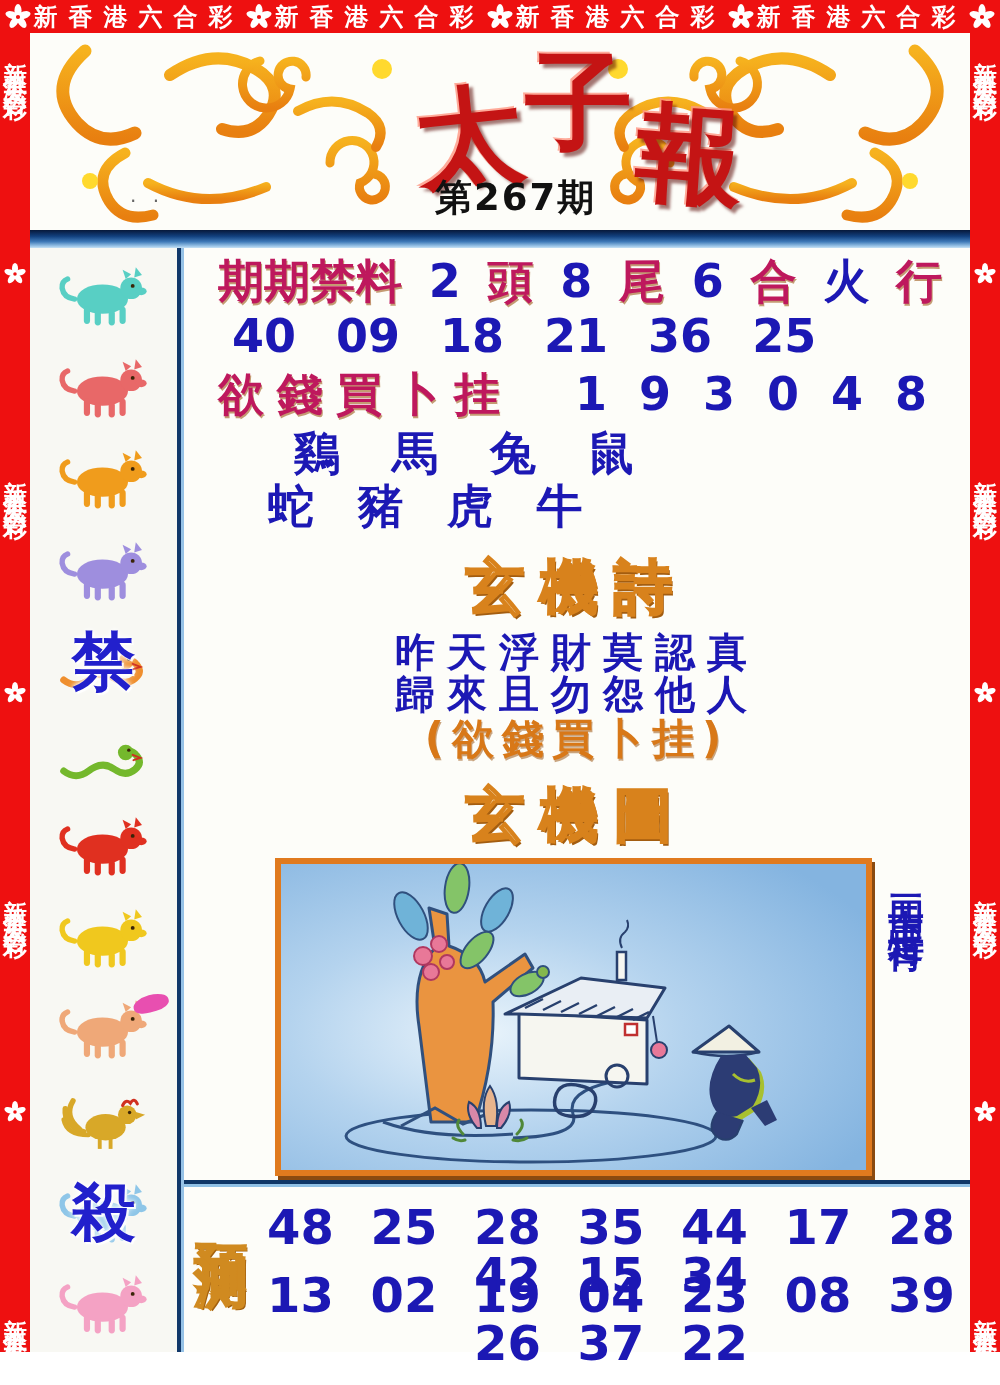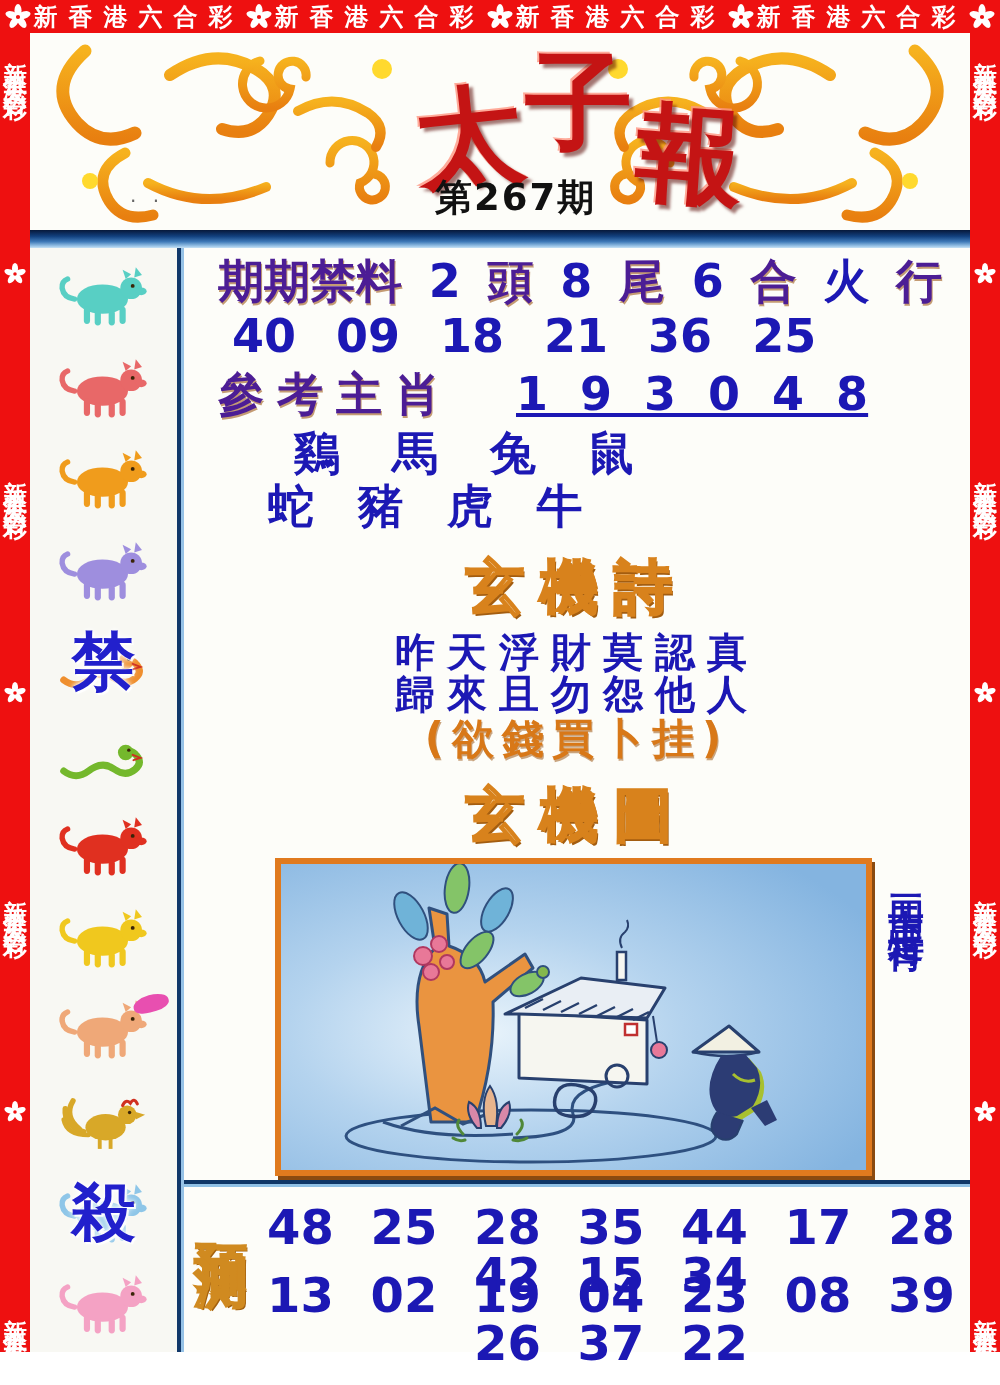--- a/index.html
+++ b/index.html
@@ -43,32 +43,32 @@
   .zcell svg{width:112px;height:62px;color:#999;}
   .overlay-char{position:absolute;left:50%;top:50%;transform:translate(-50%,-52%);
       font-size:64px;font-weight:bold;color:#2220cc;line-height:1;
       text-shadow:0 0 4px #fff,0 0 7px #fff,2px 2px 0 rgba(255,255,255,.9);}
   .hat{position:absolute;right:8px;top:12px;width:36px;height:17px;background:#e84fb0;
        border-radius:55% 55% 45% 45%;transform:rotate(-16deg);}
   .main{flex:1;position:relative;box-sizing:border-box;padding-top:6px;background:#fdfdf9;}
   
   .irow{display:flex;align-items:center;padding:0 24px 0 34px;box-sizing:border-box;
         line-height:1;white-space:nowrap;}
-  .lbl{color:#4c1d95;font-weight:bold;letter-spacing:13px;
+  .lbl{color:#be185d;font-weight:bold;letter-spacing:13px;
        text-shadow:1px 2px 0 rgba(150,75,5,.55);text-align:center;}
   .val{color:#1c18b4;font-weight:bold;}
   .r1{height:54px;font-size:46px;justify-content:space-between;padding-right:28px;}
   .r1 span{letter-spacing:0;}
   .r2{height:56px;font-size:46px;}
   .r3{height:60px;font-size:46px;}
   .r4{height:58px;font-size:46px;padding-left:84px;}
   .r5{height:50px;font-size:46px;padding-left:84px;}
   .r4 .lbl,.r5 .lbl{letter-spacing:17px;}
   .r2 .val{margin-left:14px;word-spacing:24px;}
-  .r3 .val{margin-left:62px;word-spacing:16px;text-decoration:underline;}
+  .r3 .val{margin-left:62px;word-spacing:16px;}
   .r4 .val{margin-left:26px;word-spacing:36px;}
   .r5 .val{margin-left:0;word-spacing:32px;font-family:Liberation Serif, serif;}
   
   .sec-title{text-align:center;font-size:58px;font-weight:bold;letter-spacing:16px;
      color:#fffdf4;-webkit-text-stroke:2.5px #d8821c;text-shadow:2px 3px 0 #a35d10;line-height:1.08;}
   .pt1{margin-top:24px;height:62px;}
   .pt2{margin-top:20px;height:60px;}
   .poem-line{text-align:center;font-weight:bold;line-height:1;}
   .pl0{margin-top:14px;height:42px;font-size:40px;color:#1c18b4;letter-spacing:12px;}
   .pl1{margin-top:0;height:40px;font-size:40px;color:#1c18b4;letter-spacing:12px;}
@@ -311,21 +311,21 @@
           <span class="lbl">合</span>
           <span class="val">火</span>
           <span class="lbl">行</span>
         </div>
 
         <div class="irow r2">
           <span class="val">40 09 18 21 36 25</span>
         </div>
 
         <div class="irow r3">
-          <span class="lbl">參考主肖</span>
+          <span class="lbl">欲錢買卜挂</span>
           <span class="val">1 9 3 0 4 8</span>
         </div>
 
         <div class="irow r4">
           <span class="val">鷄 馬 兔 鼠</span>
         </div>
 
         <div class="irow r5">
           <span class="val">蛇 豬 虎 牛</span>
         </div>

